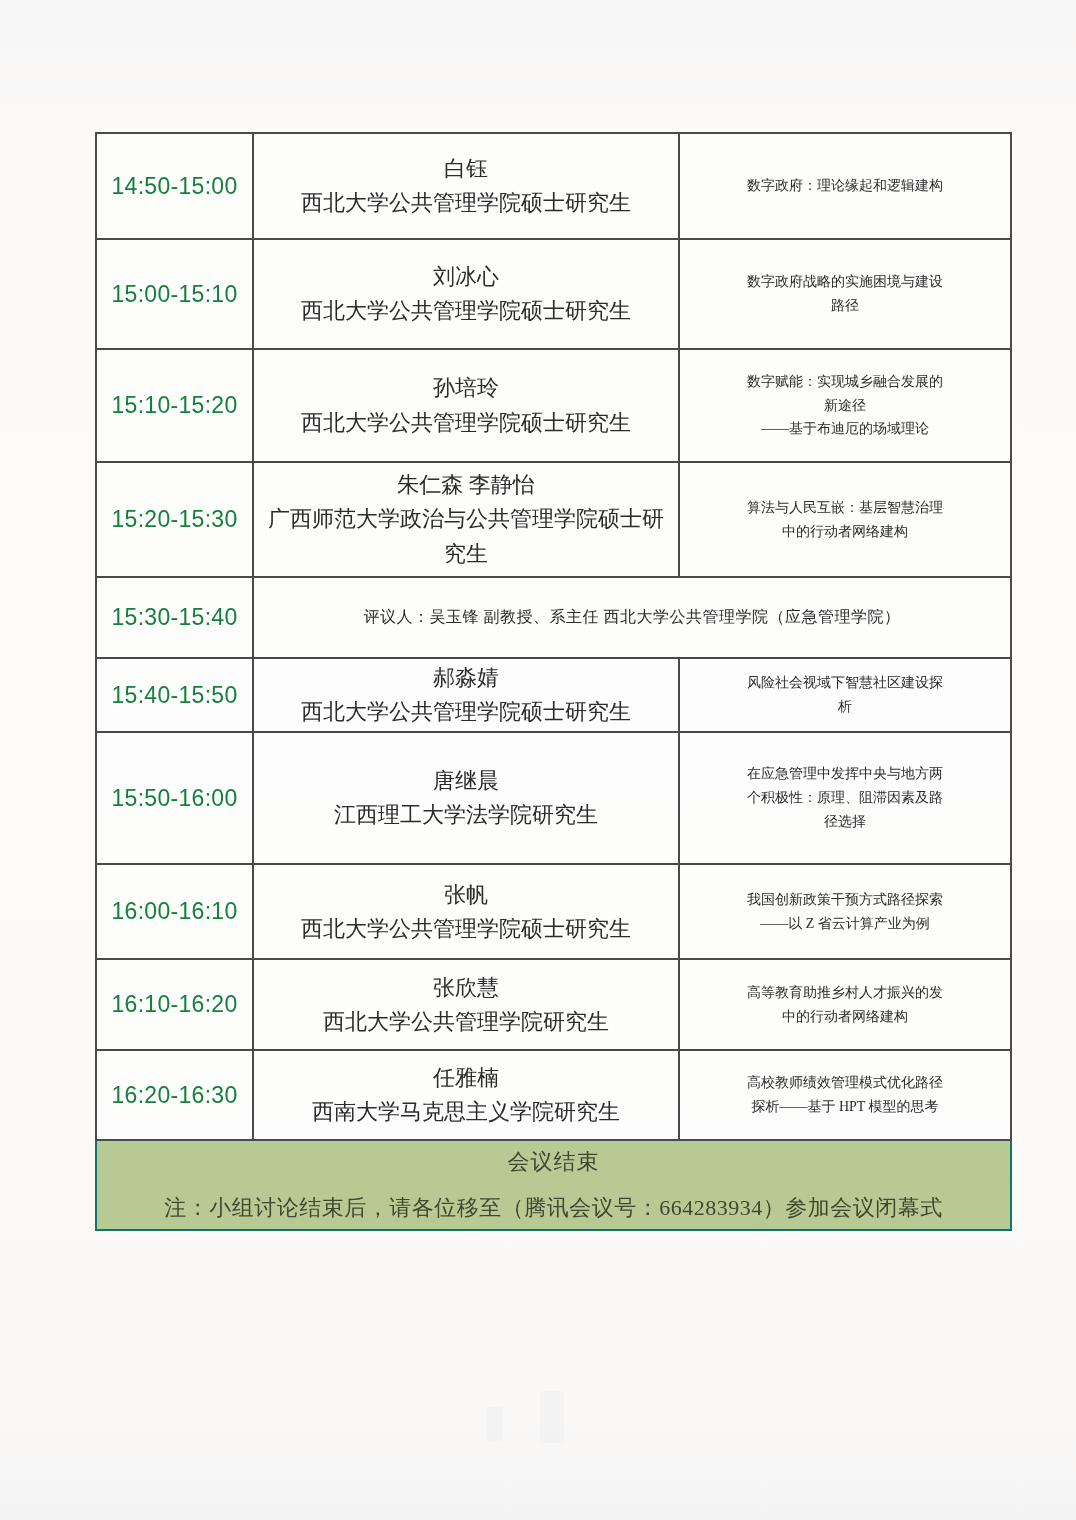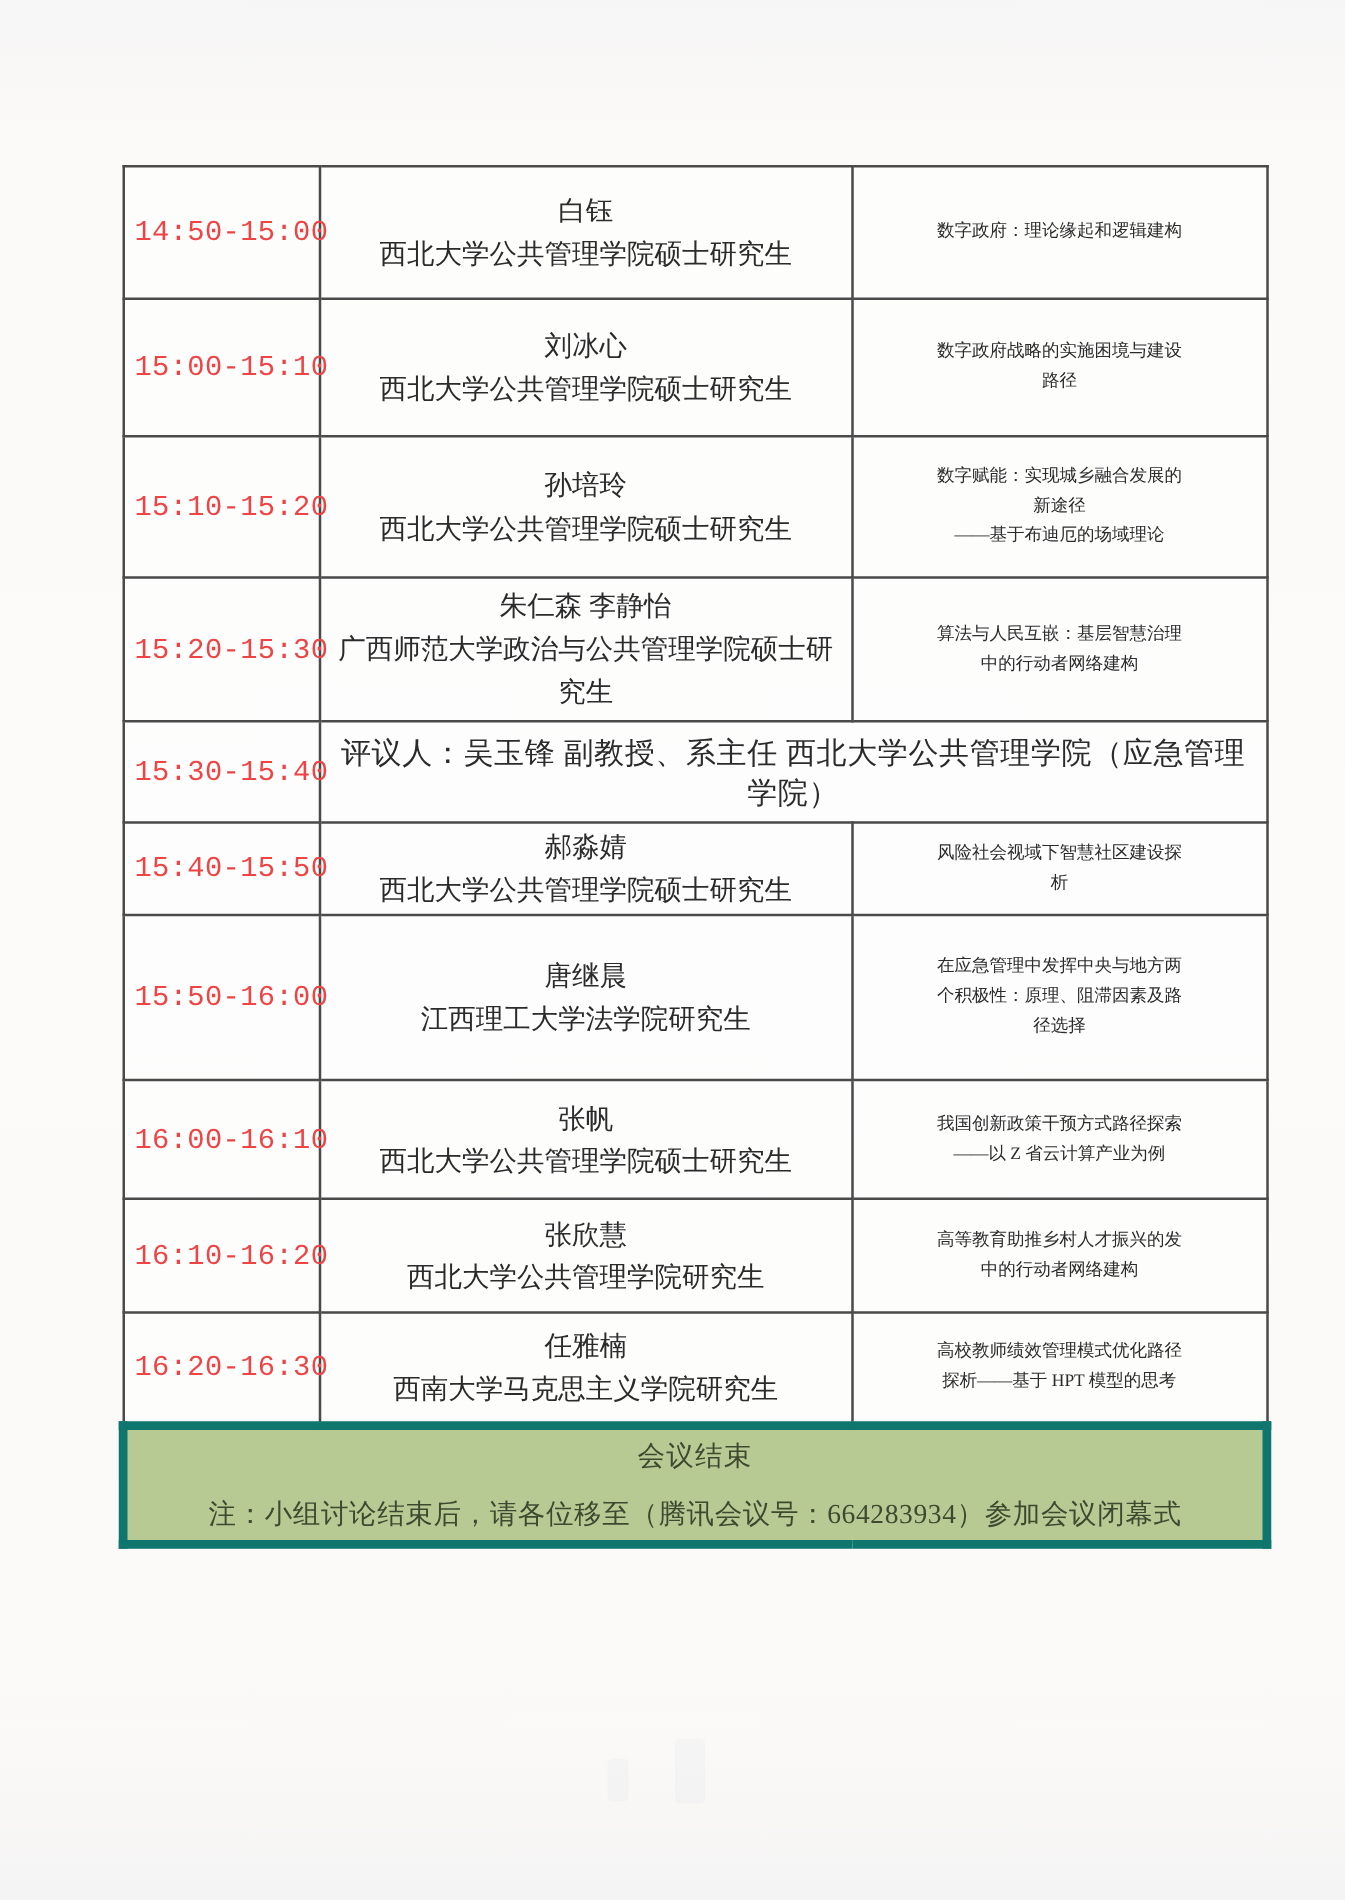--- a/index.html
+++ b/index.html
@@ -18,31 +18,31 @@
   .c-time{width:157px;}
   .c-speaker{width:426px;}
   .c-title{width:332px;}
   td{
     border:2px solid #4a4a4a;
     text-align:center;vertical-align:middle;
     padding:2px 8px;
     background:rgba(255,255,255,0.55);
   }
   td.time{
-    font-family:Liberation Mono, monospace;
-    font-size:23px;letter-spacing:0.3px;color:#ef4444;white-space:nowrap;
+    font-family:Liberation Sans, sans-serif;
+    font-size:23px;letter-spacing:0.3px;color:#15803d;white-space:nowrap;
   }
   td.speaker{font-size:22px;line-height:1.55;}
   .name{white-space:pre-line;}
   .affil{white-space:pre-line;}
   td.title{font-size:14px;line-height:1.7;white-space:pre-line;margin-top:28px;}
-  td.eval{font-size:24px;letter-spacing:0.5px;}
+  td.eval{font-size:16px;letter-spacing:0.5px;}
   td.banner{
     background:#b7ca93;
-    border:7px solid #0f766e;
+    border:2px solid #0f766e;
     color:#3e4930;
     padding:6px 8px;
   }
   .banner-title{font-size:22px;letter-spacing:1px;}
   .banner-note{font-size:22px;margin-top:16px;letter-spacing:0.5px;}
   .smudge{position:absolute;background:rgba(120,120,130,0.035);border-radius:4px;}
   .smudge.a{left:486px;top:1407px;width:17px;height:34px;}
   .smudge.b{left:540px;top:1391px;width:24px;height:52px;}
 </style>
 </head>

